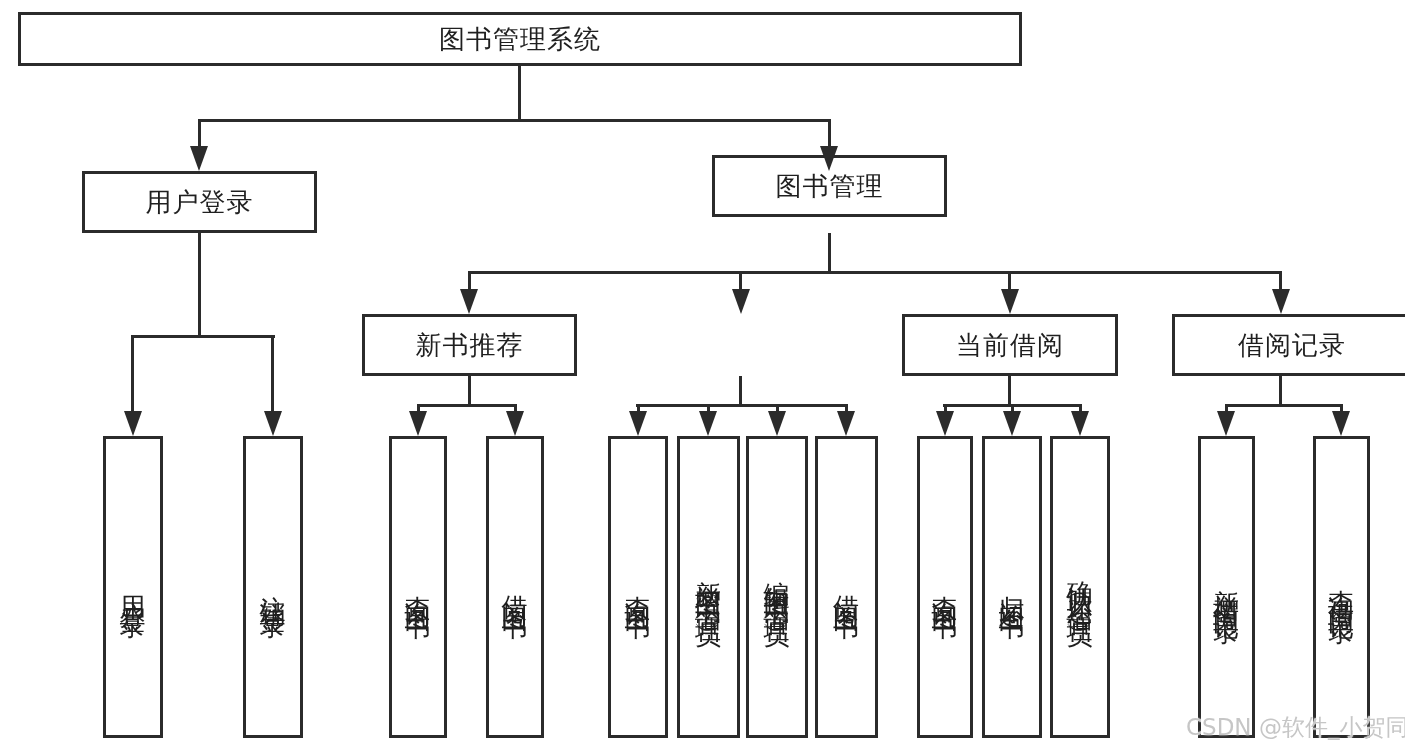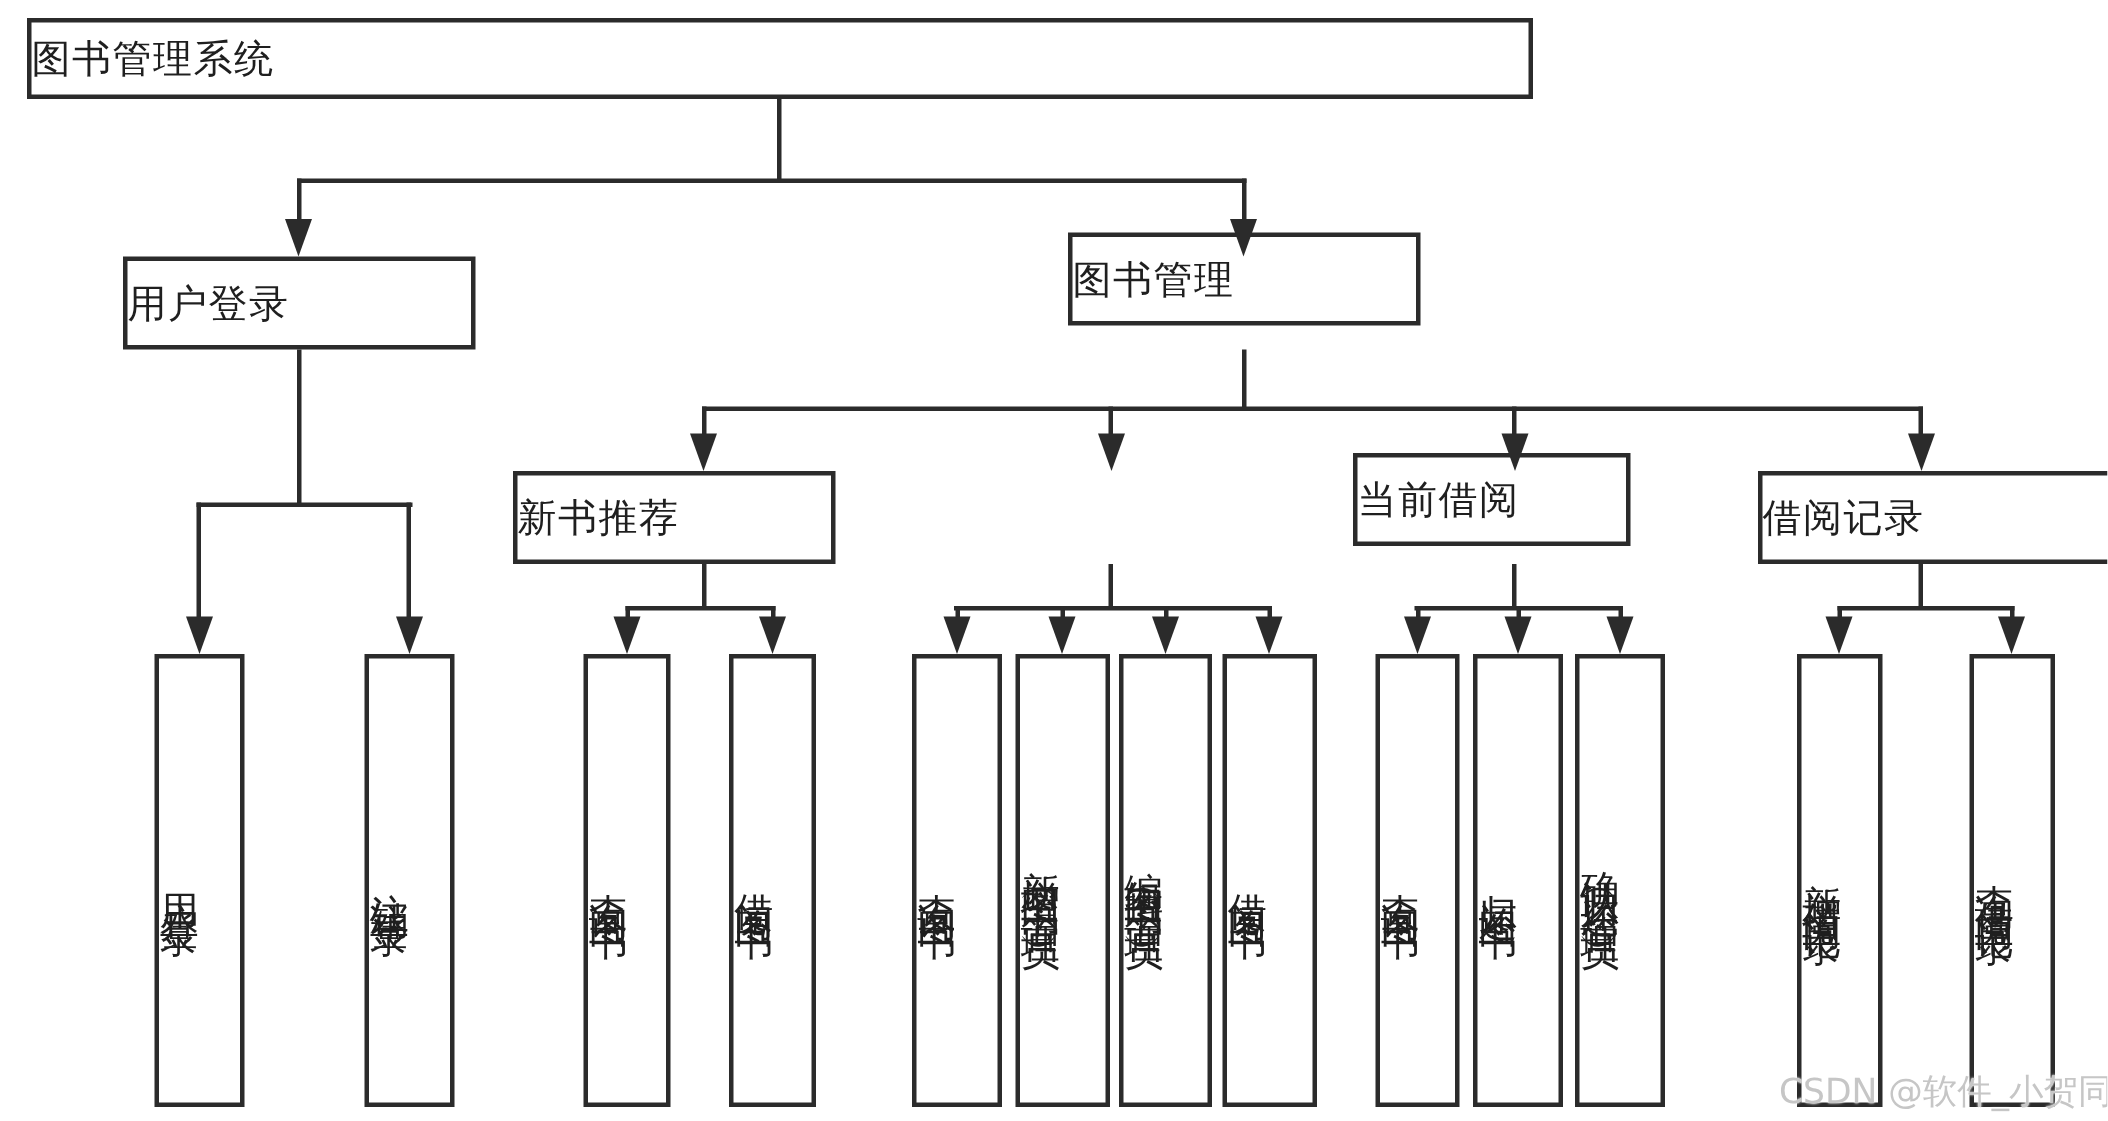--- a/index.html
+++ b/index.html
@@ -1,19 +1,19 @@
 <!DOCTYPE html>
 <html><head>
 <meta charset="utf-8">
 <style>
   html,body{margin:0;padding:0;background:#ffffff;}
   body{font-family:"DejaVu Sans","Liberation Sans",sans-serif;}
   .canvas{position:relative;width:1405px;height:747px;background:#ffffff;overflow:hidden;}
   .box{position:absolute;box-sizing:border-box;background:#ffffff;border:3px solid #2b2b2b;
-       display:flex;align-items:center;justify-content:flex-start;color:#1f1f1f;}
+       display:flex;align-items:center;justify-content:center;color:#1f1f1f;}
   .hbox{font-size:26px;letter-spacing:1px;white-space:nowrap;}
   .vbox span{writing-mode:vertical-rl;font-size:26px;letter-spacing:6px;line-height:1;}
   .vl{position:absolute;width:3px;background:#2b2b2b;}
   .hl{position:absolute;height:3px;background:#2b2b2b;}
   .arw{position:absolute;width:0;height:0;border-left:9px solid transparent;
        border-right:9px solid transparent;border-top:25px solid #2b2b2b;}
   .watermark{position:absolute;left:1186px;top:712px;font-size:23px;color:#c6c6c6;
        text-shadow:0 0 2px #ffffff,0 0 1px #ffffff;z-index:5;white-space:nowrap;}
 </style>
 </head>
@@ -25,24 +25,24 @@
     <span>图书管理系统</span>
   </div>
 
   <div class="box hbox" style="left:82px;top:171px;width:235px;height:62px">
     <span>用户登录</span>
   </div>
   <div class="box hbox" style="left:712px;top:155px;width:235px;height:62px">
     <span>图书管理</span>
   </div>
 
-  <div class="box hbox" style="left:342px;top:314px;width:215px;height:62px">
+  <div class="box hbox" style="left:362px;top:314px;width:215px;height:62px">
     <span>新书推荐</span>
   </div>
-  <div class="box hbox" style="left:902px;top:302px;width:185px;height:62px">
+  <div class="box hbox" style="left:902px;top:314px;width:216px;height:62px">
     <span>当前借阅</span>
   </div>
   <div class="box hbox" style="left:1172px;top:314px;width:240px;height:62px">
     <span>借阅记录</span>
   </div>
 
   <div class="box vbox" style="left:103px;top:436px;width:60px;height:302px">
     <span>用户登录</span>
   </div>
   <div class="box vbox" style="left:243px;top:436px;width:60px;height:302px">

